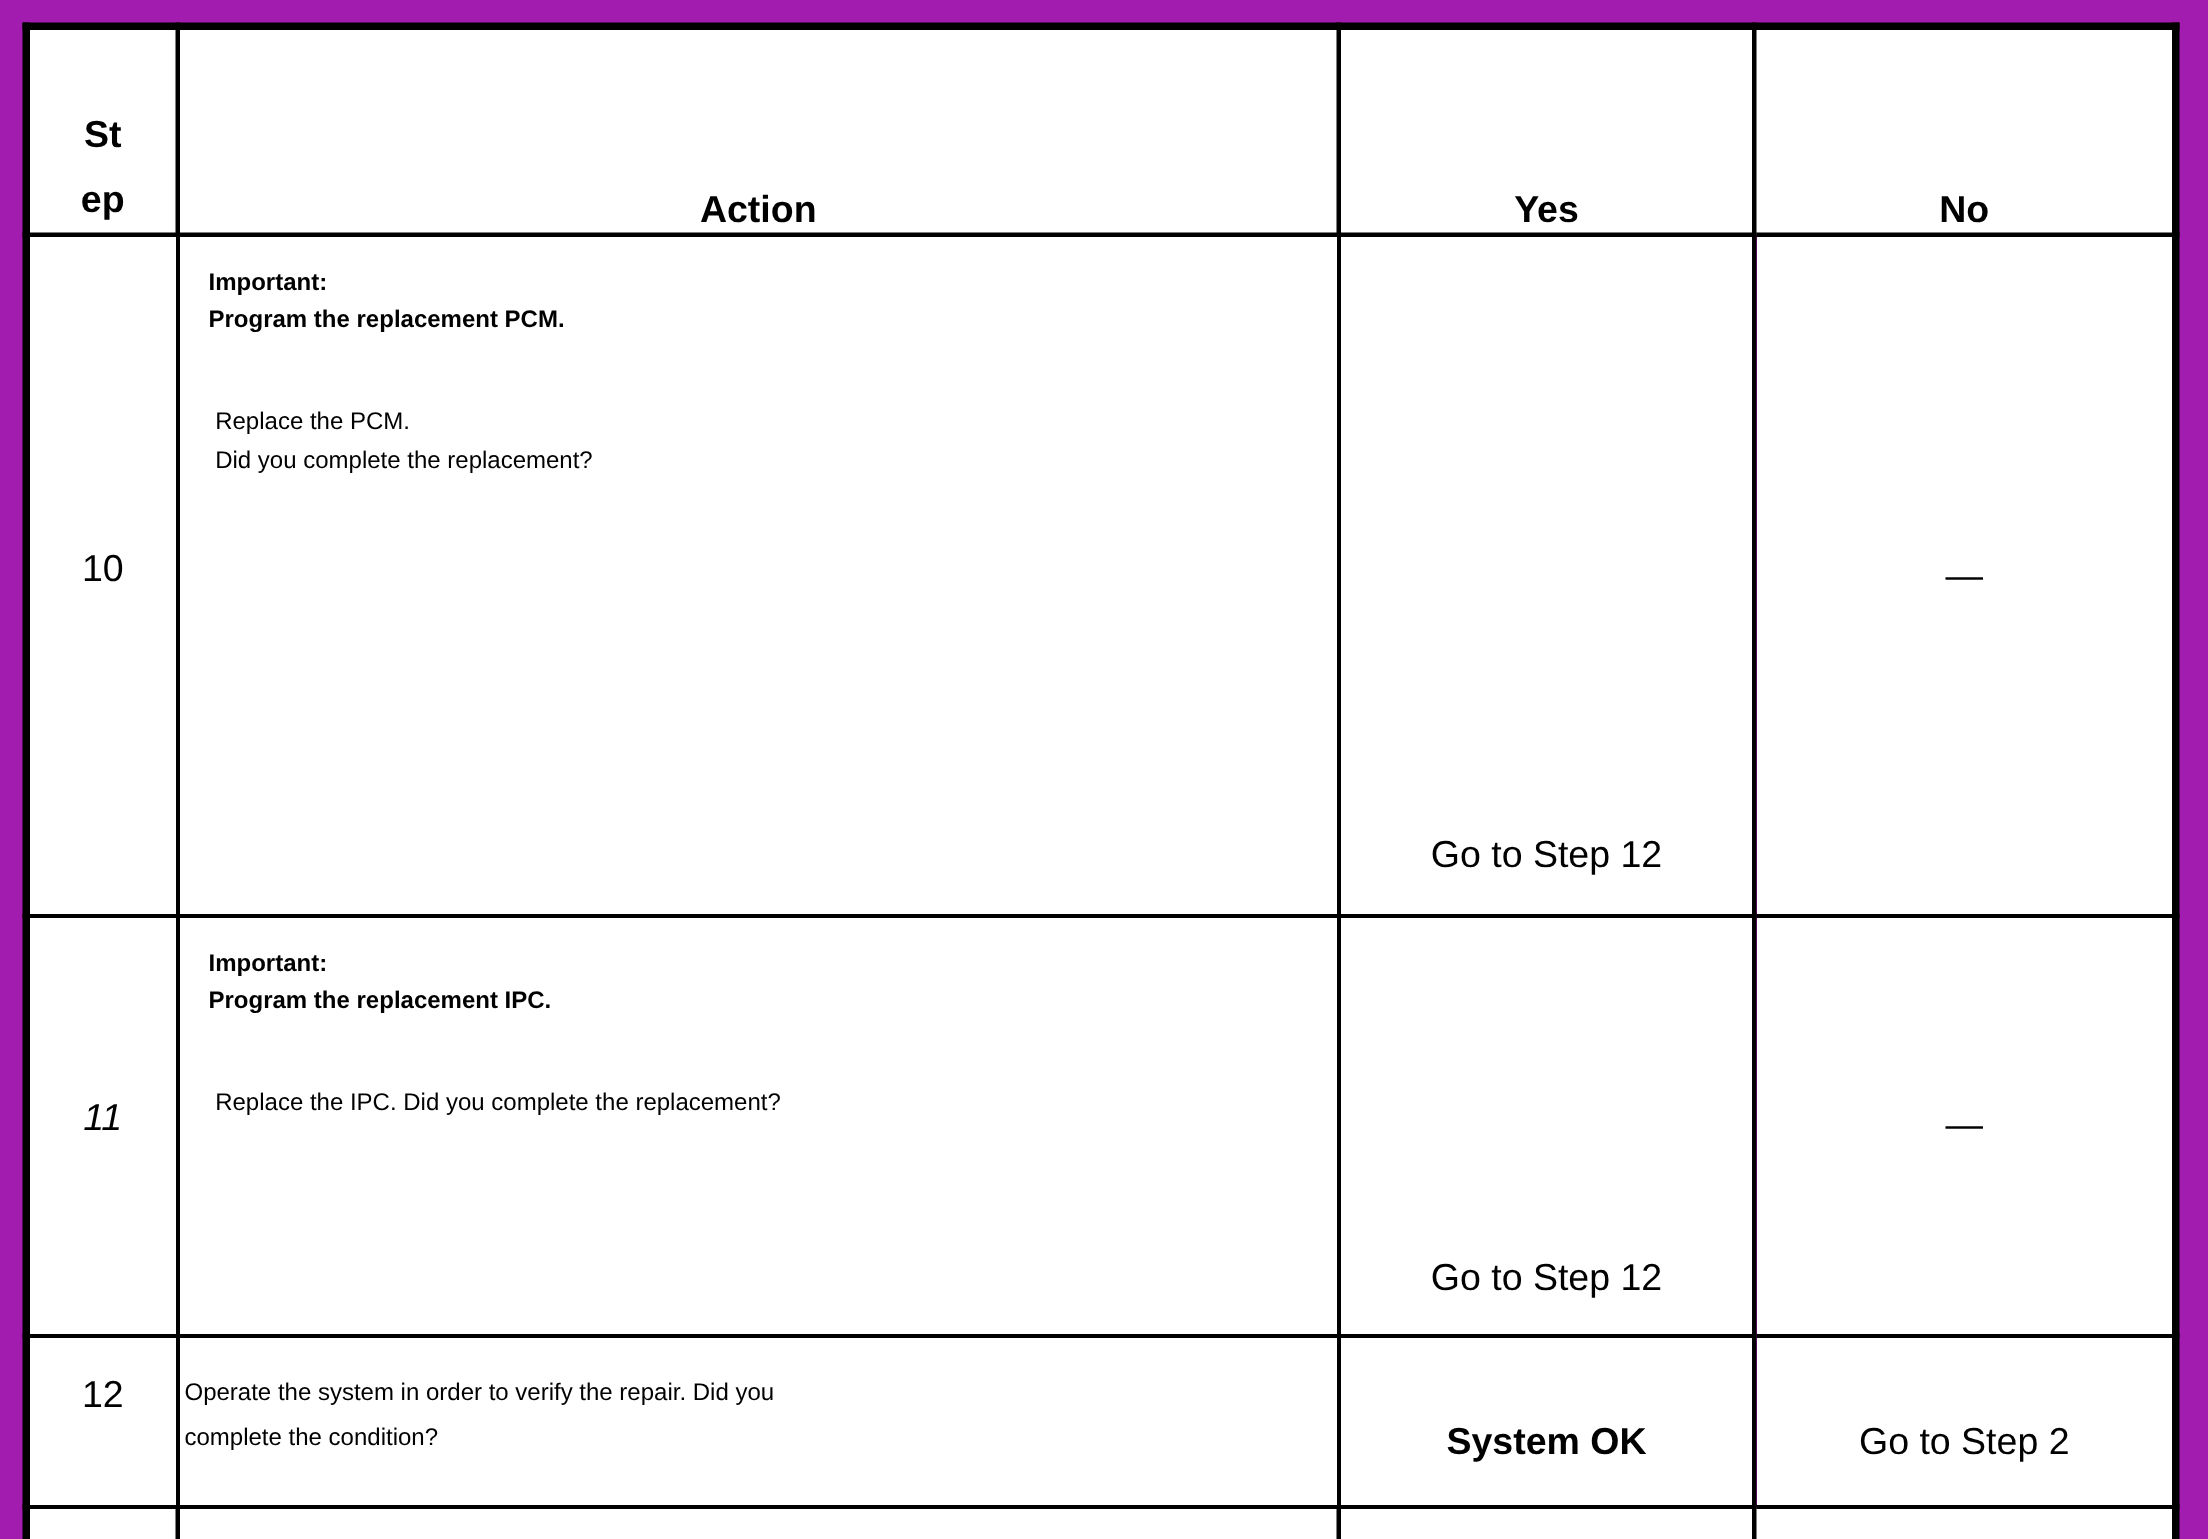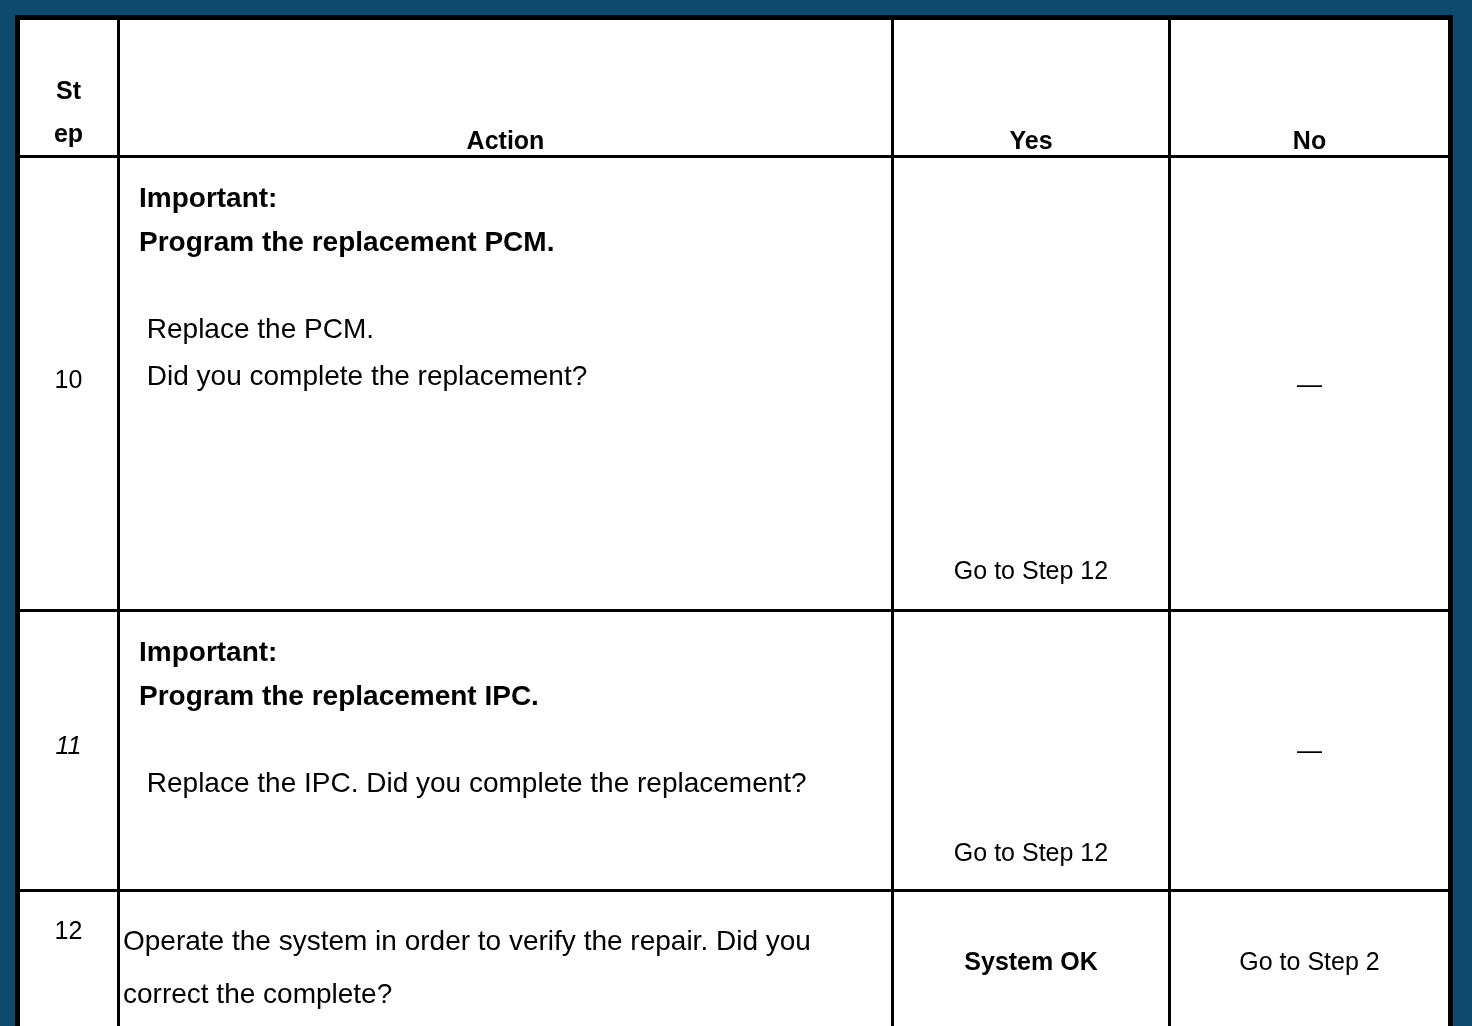--- a/index.html
+++ b/index.html
@@ -12,21 +12,21 @@
     height: 1026px;
     overflow: hidden;
     font-family: "Liberation Sans", sans-serif;
     color: #000000;
   }
 
   .page {
     position: relative;
     width: 1472px;
     height: 1026px;
-    background: #0c4a6e;
+    background: #a21caf;
   }
 
   
   .diag-table {
     position: absolute;
     left: 15px;
     top: 15px;
     width: 1433px;
     border-collapse: collapse;
     table-layout: fixed;
@@ -78,21 +78,21 @@
   }
   .cell-step .num {
     position: absolute;
     left: 0;
     right: 0;
     text-align: center;
   }
 
   .cell-action {
     position: relative;
-    font-size: 28px;
+    font-size: 16px;
   }
   .action-inner {
     padding: 18px 10px 10px 19px;
   }
   .line-bold {
     font-weight: bold;
     line-height: 1.58;
     white-space: pre;
   }
   .line-plain {
@@ -212,21 +212,21 @@
         </td>
       </tr>
 
       <tr class="row-12">
         <td class="cell-step">
           <div class="num r12-step-num">12</div>
         </td>
         <td class="cell-action">
           <div class="action-inner">
             <div class="line-plain">Operate the system in order to verify the repair. Did you</div>
-            <div class="line-plain">correct the complete?</div>
+            <div class="line-plain">complete the condition?</div>
           </div>
         </td>
         <td class="cell-yes">
           <div class="anchored r12-yes-val">System OK</div>
         </td>
         <td class="cell-no">
           <div class="anchored r12-no-val">Go to Step 2</div>
         </td>
       </tr>
 

